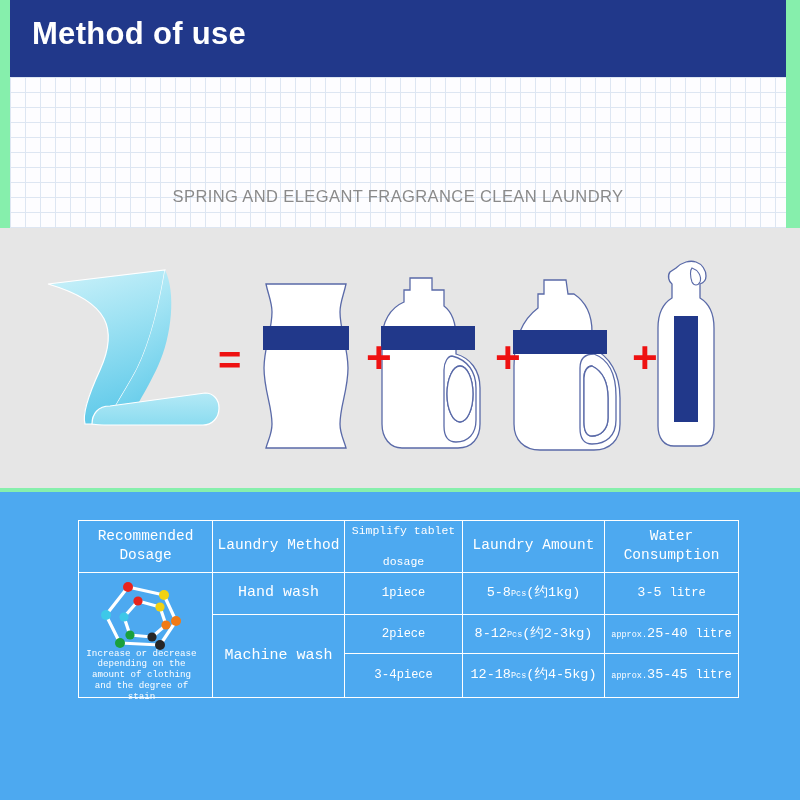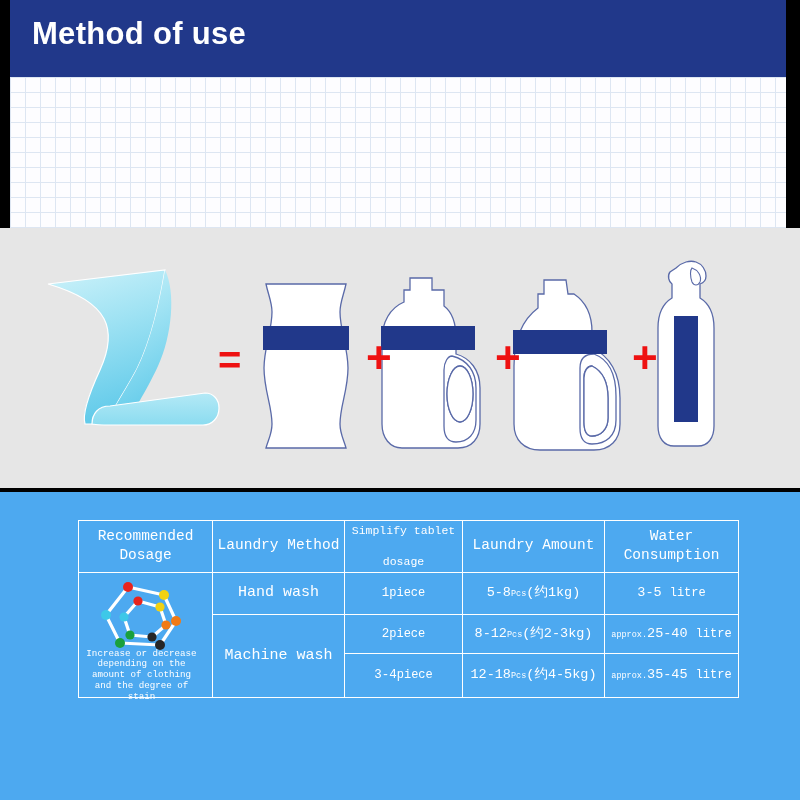--- a/index.html
+++ b/index.html
@@ -5,21 +5,21 @@
   * { box-sizing: border-box; margin: 0; padding: 0; }
   html, body {
     width: 800px; height: 800px;
     background: #ffffff;
     font-family: "Liberation Sans", sans-serif;
     overflow: hidden;
   }
   #page {
     position: relative;
     width: 800px; height: 800px;
-    background: #000000;
+    background: #86efac;
   }
 
   
   .banner {
     position: absolute;
     left: 10px; top: 0px;
     width: 776px; height: 77px;
     background: #21388a;
   }
   .banner-title {
@@ -169,20 +169,21 @@
   <div class="banner">
     <div class="banner-title">Method of use</div>
   </div>
   <div class="banner-notch">
     <svg width="92" height="26" viewBox="0 0 92 26">
       <path d="M0,0 L92,0 L92,0 C74,0 62,6 52,16 C49,19 47,24 46,26 C45,24 43,19 40,16 C30,6 18,0 0,0 Z" fill="#21388a"></path>
     </svg>
   </div>
 
   <div class="hero">
+    <div class="hero-sub">SPRING AND ELEGANT FRAGRANCE CLEAN LAUNDRY</div>
   </div>
 
   <div class="products">
     <svg class="prod-svg" width="800" height="260" viewBox="0 0 800 260">
       <defs>
         <linearGradient id="sheetGrad" x1="0" y1="0" x2="0.25" y2="1">
           <stop offset="0%" stop-color="#cdf2fa"></stop>
           <stop offset="45%" stop-color="#9ee2f3"></stop>
           <stop offset="100%" stop-color="#63cbea"></stop>
         </linearGradient>

